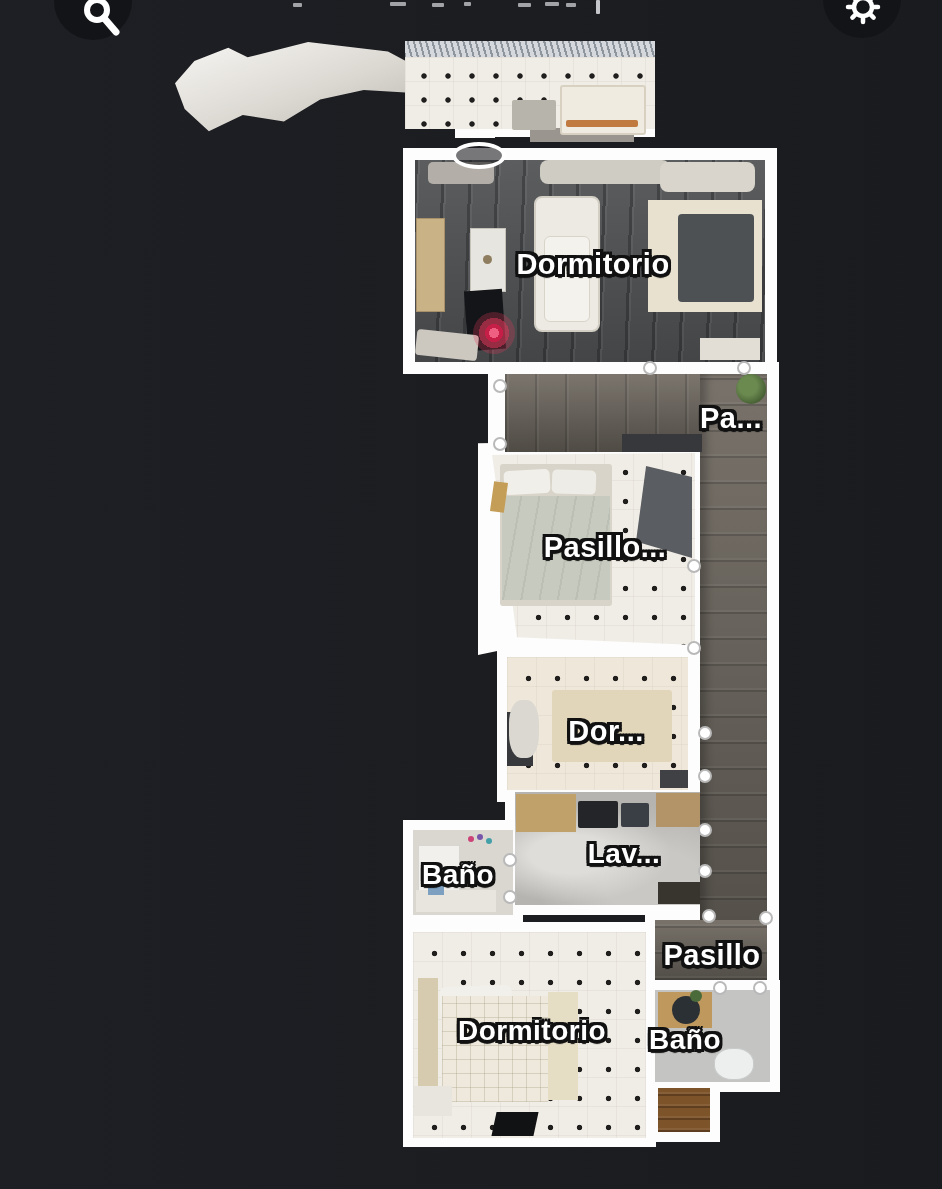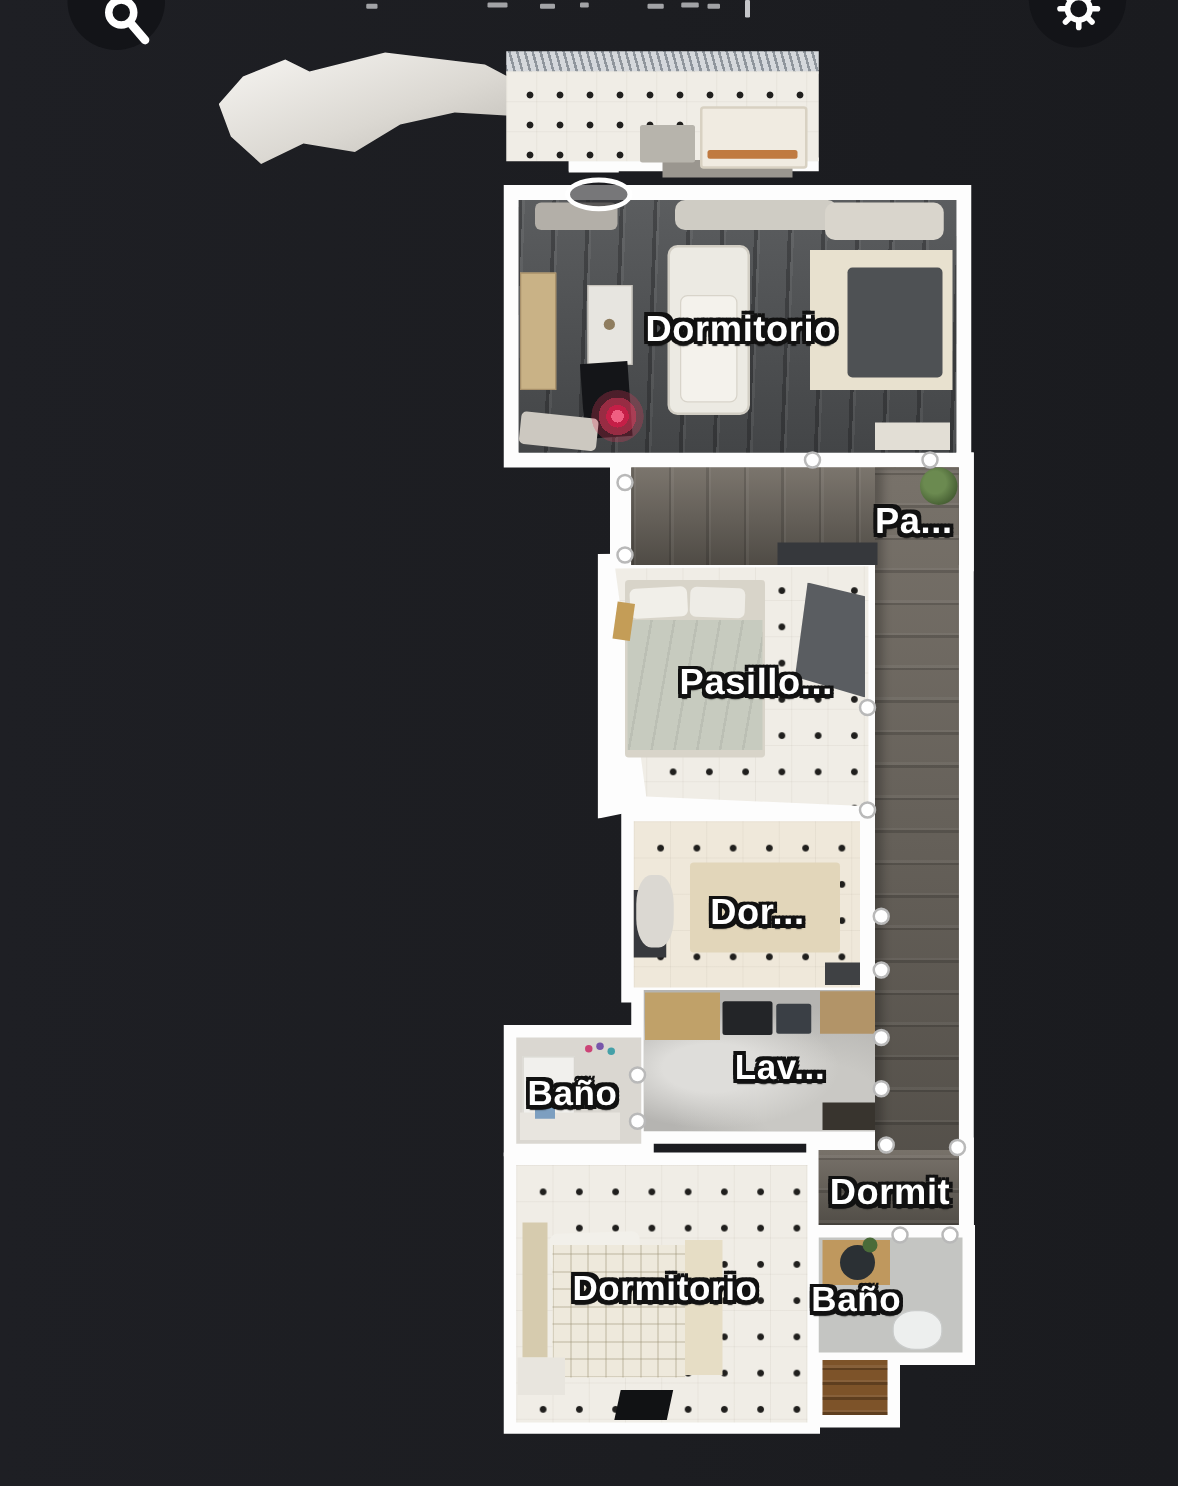--- a/index.html
+++ b/index.html
@@ -198,17 +198,17 @@
   <div class="door-dot" style="left:760px;top:988px;"></div>
   <div class="door-dot" style="left:510px;top:860px;"></div>
   <div class="door-dot" style="left:510px;top:897px;"></div>
 
   <div class="label" style="left:593px;top:264px;">Dormitorio</div>
   <div class="label" style="left:731px;top:418px;">Pa...</div>
   <div class="label" style="left:605px;top:547px;">Pasillo...</div>
   <div class="label" style="left:606px;top:731px;">Dor...</div>
   <div class="label" style="left:608px;top:854px;font-size:28px;margin-left:16px;">Lav...</div>
   <div class="label" style="left:458px;top:875px;font-size:28px;">Baño</div>
-  <div class="label" style="left:712px;top:955px;">Dormit</div>
+  <div class="label" style="left:712px;top:955px;">Pasillo</div>
   <div class="label" style="left:532px;top:1031px;font-size:28px;">Dormitorio</div>
   <div class="label" style="left:685px;top:1040px;font-size:28px;">Baño</div>
 
 </div>
 
 </body></html>

